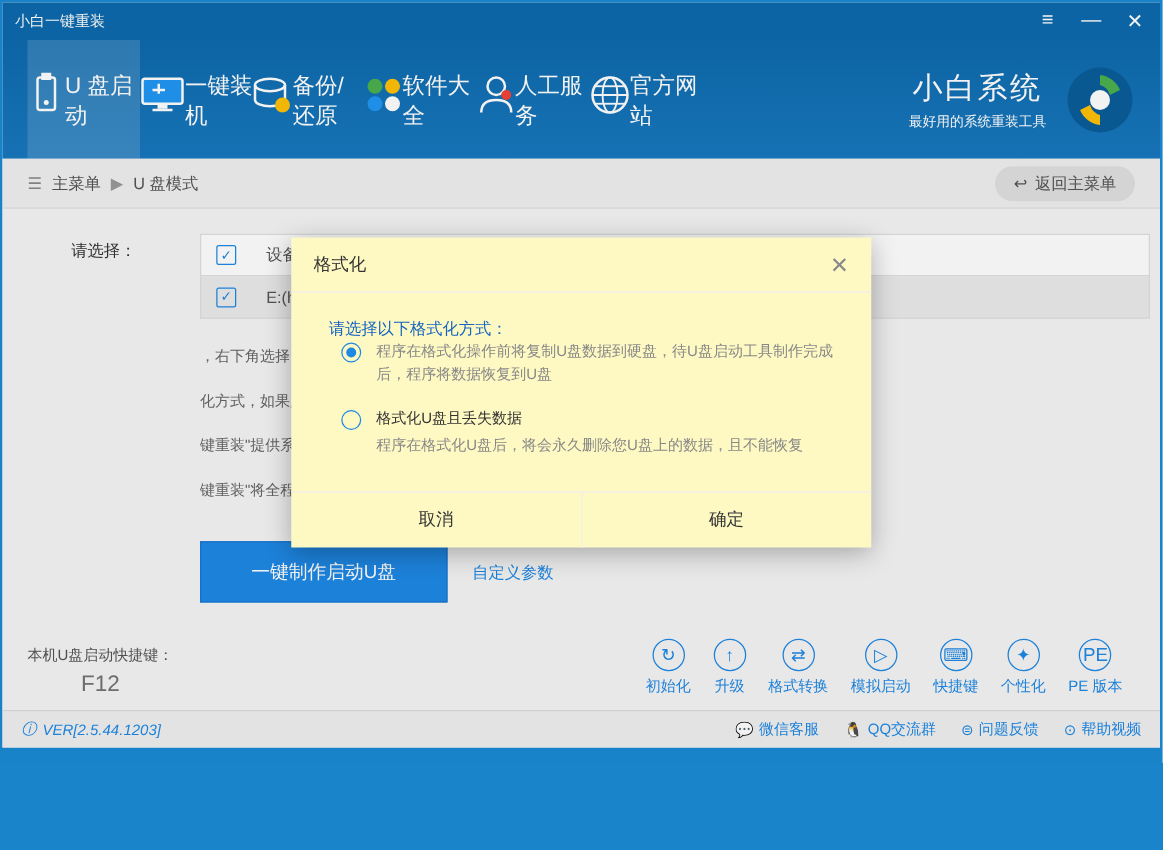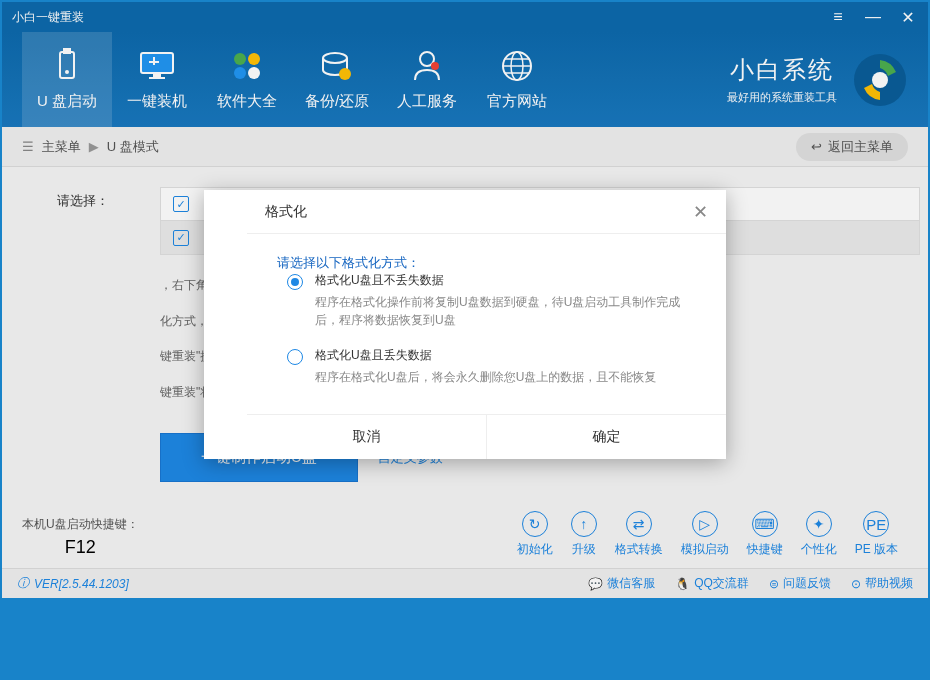--- a/index.html
+++ b/index.html
@@ -6,21 +6,21 @@
     body { width: 930px; height: 680px; background: #1a8bd4; overflow: hidden; position: relative; }
     
     .window { width: 926px; height: 596px; margin: 2px; background: #fff; display: flex; flex-direction: column; }
     
     .titlebar { height: 30px; background: #0d6aad; color: #fff; display: flex; align-items: center; padding: 0 10px; font-size: 12px; }
     .titlebar-title { flex: 1; }
     .titlebar-controls { display: flex; gap: 15px; }
     .titlebar-btn { width: 20px; height: 20px; display: flex; align-items: center; justify-content: center; cursor: pointer; font-size: 16px; }
     
     .topnav { height: 95px; background: linear-gradient(to bottom, #0d6aad, #1978bf); display: flex; align-items: center; padding: 0 20px; }
-    .nav-item { width: 90px; height: 95px; display: flex; flex-direction: column; align-items: center; justify-content: center; color: #fff; font-size: 15px; cursor: pointer; }
+    .nav-item { width: 90px; height: 95px; display: flex; flex-direction: row; align-items: center; justify-content: center; color: #fff; font-size: 18px; cursor: pointer; }
     .nav-item.active { background: rgba(255,255,255,0.15); }
     .nav-icon { width: 36px; height: 36px; margin-bottom: 8px; display: flex; align-items: center; justify-content: center; }
     .brand { margin-left: auto; display: flex; align-items: center; gap: 15px; color: #fff; }
     .brand-text { text-align: center; }
     .brand-title { font-size: 24px; font-weight: 400; letter-spacing: 2px; }
     .brand-sub { font-size: 11px; margin-top: 4px; }
     .brand-logo { width: 56px; height: 56px; }
     
     .breadcrumb-bar { height: 40px; background: #f0f0f0; border-bottom: 1px solid #ddd; display: flex; align-items: center; padding: 0 20px; font-size: 13px; color: #555; }
     .breadcrumb-icon { margin-right: 8px; color: #888; }
@@ -36,34 +36,34 @@
     .checkbox { width: 16px; height: 16px; border: 1.5px solid #1e88e5; border-radius: 2px; display: flex; align-items: center; justify-content: center; color: #1e88e5; font-size: 11px; }
     
     .instructions { margin-left: 130px; margin-top: 20px; width: 760px; font-size: 12px; color: #666; line-height: 1.8; }
     .instructions p { margin-bottom: 14px; }
     
     .make-btn-row { margin-left: 130px; margin-top: 30px; display: flex; align-items: center; gap: 20px; }
     .make-btn { background: #1e88e5; color: #fff; border: 1px solid #1976d2; padding: 14px 40px; font-size: 15px; cursor: pointer; }
     .custom-link { color: #1e88e5; font-size: 13px; cursor: pointer; }
     
     .hotkey-area { position: absolute; left: 20px; bottom: 10px; font-size: 12px; color: #555; }
-    .hotkey-value { color: #000000; font-size: 18px; margin-top: 4px; text-align: center; }
+    .hotkey-value { color: #737373; font-size: 18px; margin-top: 4px; text-align: center; }
     
     .tool-row { position: absolute; right: 30px; bottom: 10px; display: flex; gap: 18px; }
     .tool-item { display: flex; flex-direction: column; align-items: center; gap: 4px; color: #1e88e5; font-size: 12px; cursor: pointer; }
     .tool-icon { width: 26px; height: 26px; border: 1.5px solid #1e88e5; border-radius: 50%; display: flex; align-items: center; justify-content: center; font-size: 14px; }
     
     .statusbar { height: 30px; background: #f0f0f0; border-top: 1px solid #ddd; display: flex; align-items: center; padding: 0 15px; font-size: 12px; color: #1e88e5; }
     .status-ver { display: flex; align-items: center; gap: 5px; font-style: italic; }
     .status-links { margin-left: auto; display: flex; gap: 20px; }
     .status-link { display: flex; align-items: center; gap: 4px; cursor: pointer; }
     
     
     .modal-overlay { position: absolute; inset: 0; background: rgba(0,0,0,0.05); display: flex; align-items: flex-start; justify-content: center; padding-top: 190px; }
-    .modal { width: 522px; background: #ffffff; box-shadow: 0 4px 20px rgba(0,0,0,0.3); padding-left: 43px; }
+    .modal { width: 464px; background: #fef9c3; box-shadow: 0 4px 20px rgba(0,0,0,0.3); }
     .modal-header { height: 44px; display: flex; align-items: center; padding: 0 18px; border-bottom: 1px solid #eee; font-size: 14px; color: #333; }
     .modal-close { margin-left: auto; cursor: pointer; color: #888; font-size: 18px; }
     .modal-body { padding: 20px 30px 10px; }
     .modal-prompt { font-size: 13px; color: #1565c0; }
     .radio-option { display: flex; gap: 12px; margin-bottom: 18px; padding-left: 10px; }
     .radio { width: 16px; height: 16px; border: 1.5px solid #1e88e5; border-radius: 50%; flex-shrink: 0; margin-top: 2px; display: flex; align-items: center; justify-content: center; }
     .radio.checked::after { content: ''; width: 8px; height: 8px; background: #1e88e5; border-radius: 50%; }
     .option-text { font-size: 12px; }
     .option-title { color: #333; margin-bottom: 4px; }
     .option-desc { color: #888; line-height: 1.5; }
@@ -102,38 +102,38 @@
             <rect x="14" y="22" width="8" height="4" fill="#fff"></rect>
             <rect x="10" y="26" width="16" height="2" fill="#fff"></rect>
             <rect x="14" y="6" width="2" height="8" fill="#fff"></rect>
             <rect x="10" y="10" width="10" height="2" fill="#fff"></rect>
           </svg>
       </div>
       <span>一键装机</span>
     </div>
     <div class="nav-item">
       <div class="nav-icon">
+        <svg width="32" height="32" viewBox="0 0 32 32">
+            <ellipse cx="14" cy="8" rx="12" ry="5" fill="none" stroke="#fff" stroke-width="2"></ellipse>
+            <path d="M2 8 v12 a12 5 0 0 0 24 0 V8" fill="none" stroke="#fff" stroke-width="2"></path>
+            <circle cx="24" cy="24" r="6" fill="#ffc107"></circle>
+          </svg>
+      </div>
+      <span>备份/还原</span>
+    </div>
+    <div class="nav-item">
+      <div class="nav-icon">
         <svg width="30" height="30" viewBox="0 0 30 30">
             <circle cx="8" cy="8" r="6" fill="#4caf50"></circle>
             <circle cx="22" cy="8" r="6" fill="#ffc107"></circle>
             <circle cx="8" cy="22" r="6" fill="#2196f3"></circle>
             <circle cx="22" cy="22" r="6" fill="#fff"></circle>
           </svg>
       </div>
       <span>软件大全</span>
-    </div>
-    <div class="nav-item">
-      <div class="nav-icon">
-        <svg width="32" height="32" viewBox="0 0 32 32">
-            <ellipse cx="14" cy="8" rx="12" ry="5" fill="none" stroke="#fff" stroke-width="2"></ellipse>
-            <path d="M2 8 v12 a12 5 0 0 0 24 0 V8" fill="none" stroke="#fff" stroke-width="2"></path>
-            <circle cx="24" cy="24" r="6" fill="#ffc107"></circle>
-          </svg>
-      </div>
-      <span>备份/还原</span>
     </div>
     <div class="nav-item">
       <div class="nav-icon">
         <svg width="28" height="32" viewBox="0 0 28 32">
             <circle cx="14" cy="9" r="7" fill="none" stroke="#fff" stroke-width="2"></circle>
             <path d="M2 30 Q2 20 14 20 Q26 20 26 30" fill="none" stroke="#fff" stroke-width="2"></path>
             <circle cx="22" cy="16" r="4" fill="#f44336"></circle>
           </svg>
       </div>
       <span>人工服务</span>
@@ -273,21 +273,20 @@
   <div class="modal">
     <div class="modal-header">
       <span>格式化</span>
       <span class="modal-close">✕</span>
     </div>
     <div class="modal-body">
       <div class="modal-prompt">请选择以下格式化方式：</div>
       <div class="radio-option">
         <div class="radio checked"></div>
         <div class="option-text">
-          <div class="option-title">格式化U盘且不丢失数据</div>
           <div class="option-desc">程序在格式化操作前将复制U盘数据到硬盘，待U盘启动工具制作完成后，程序将数据恢复到U盘</div>
         </div>
       </div>
       <div class="radio-option">
         <div class="radio"></div>
         <div class="option-text">
           <div class="option-title">格式化U盘且丢失数据</div>
           <div class="option-desc">程序在格式化U盘后，将会永久删除您U盘上的数据，且不能恢复</div>
         </div>
       </div>

